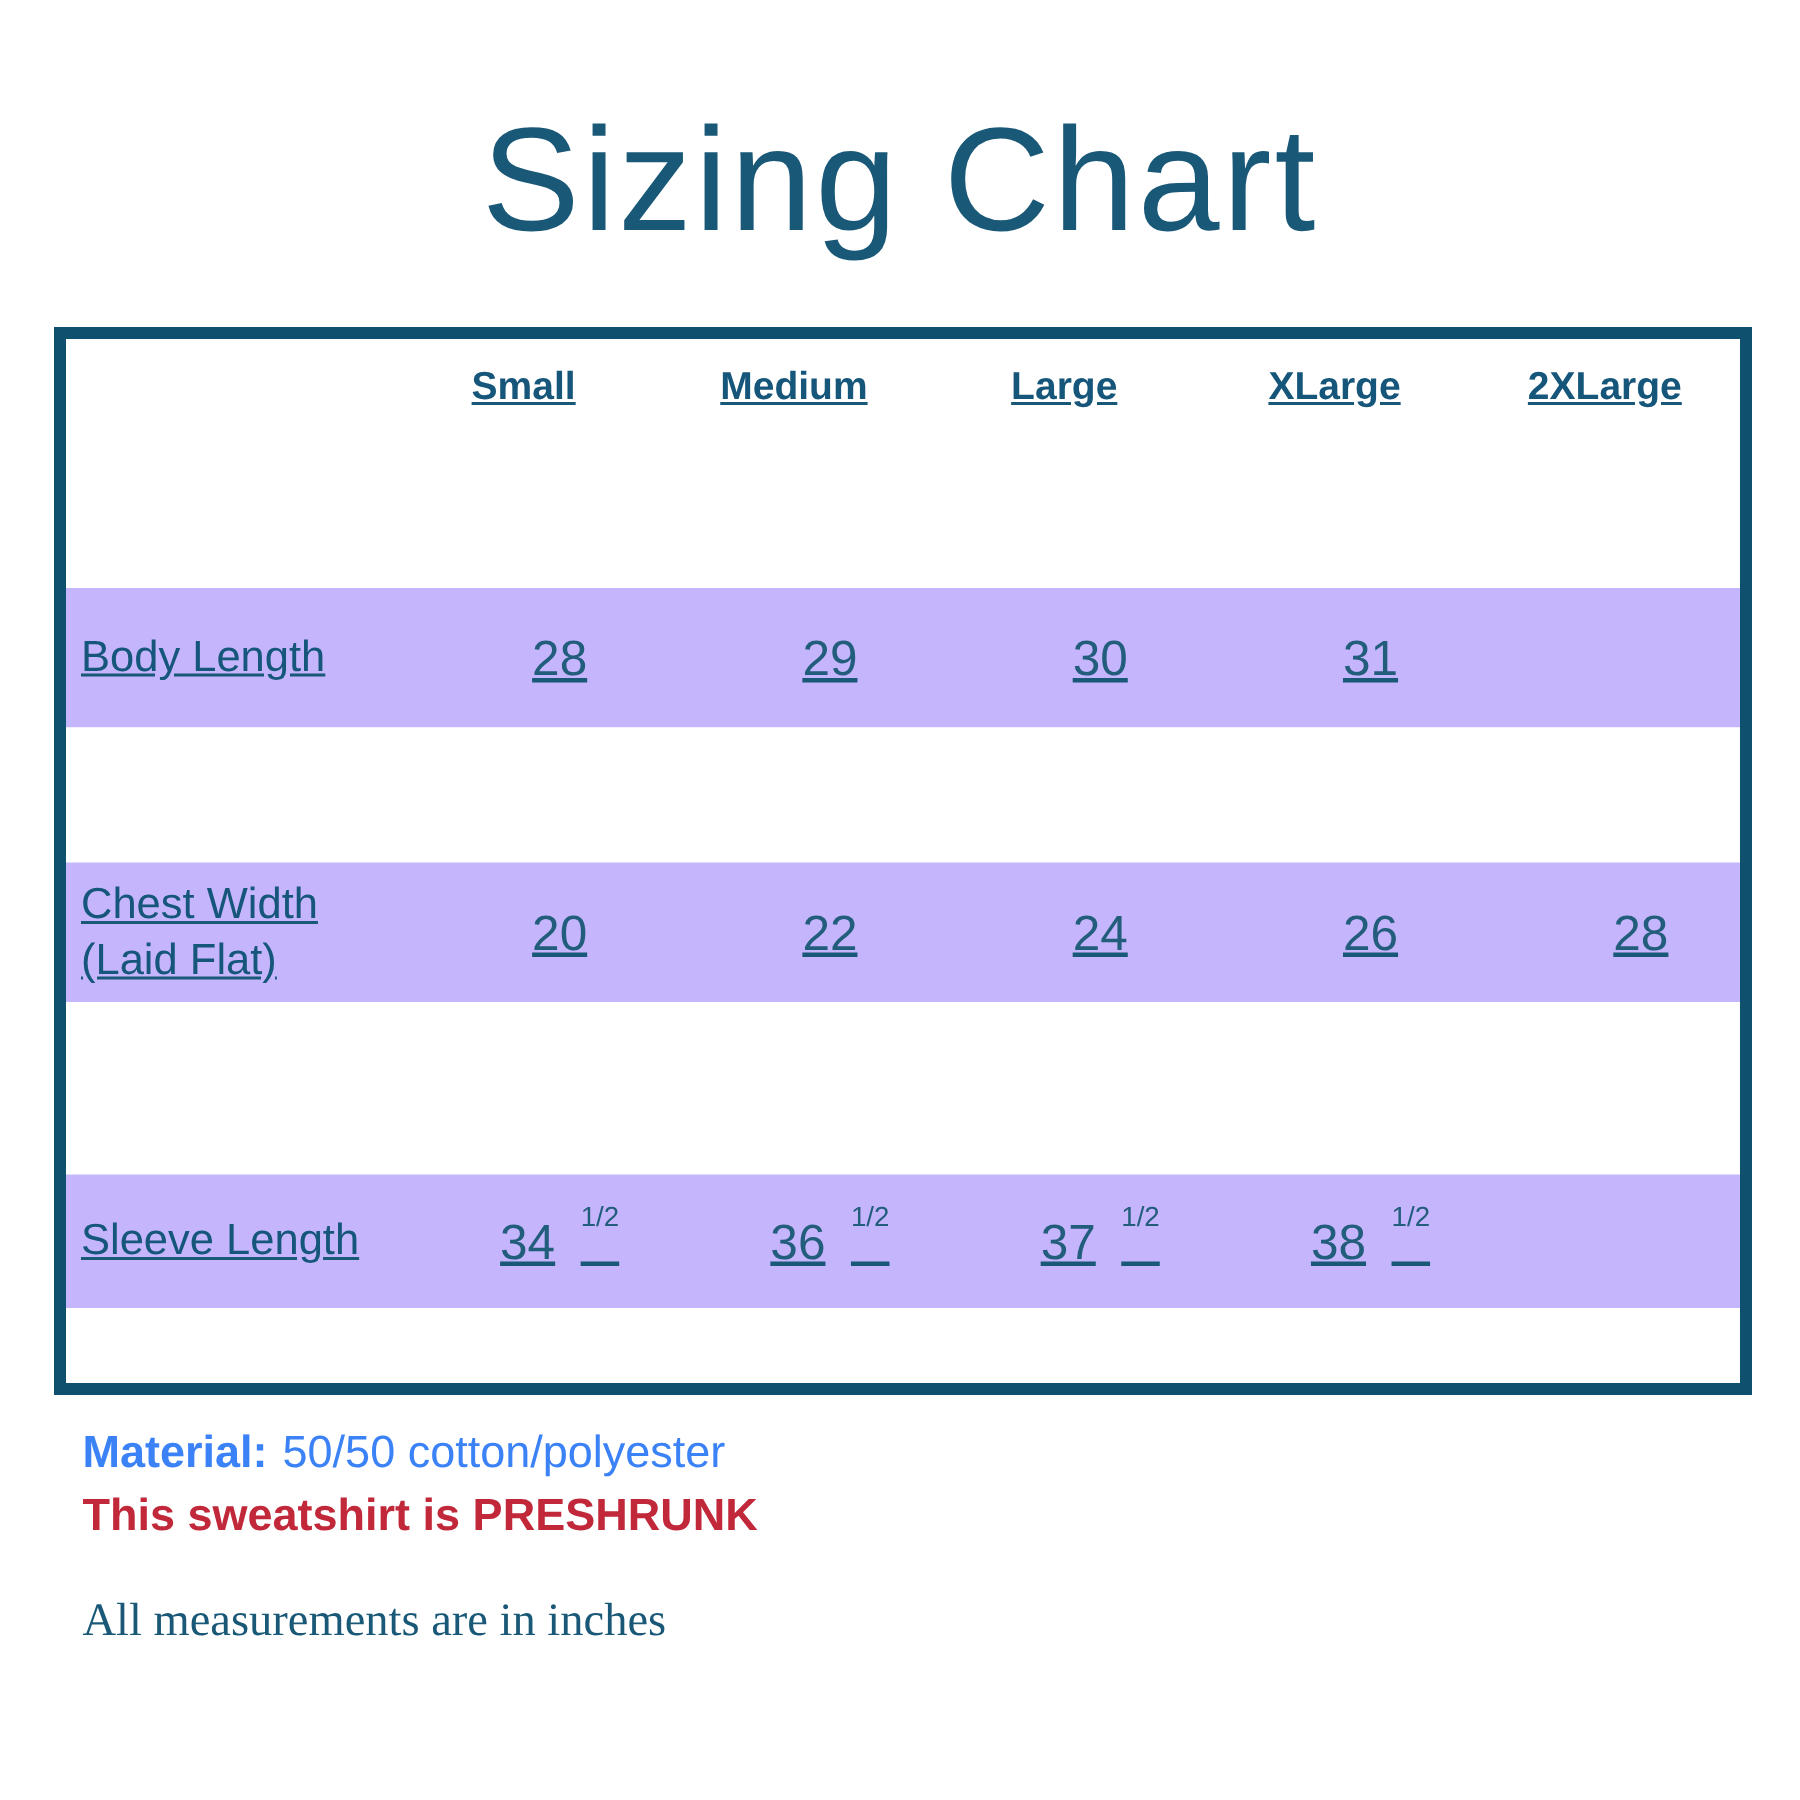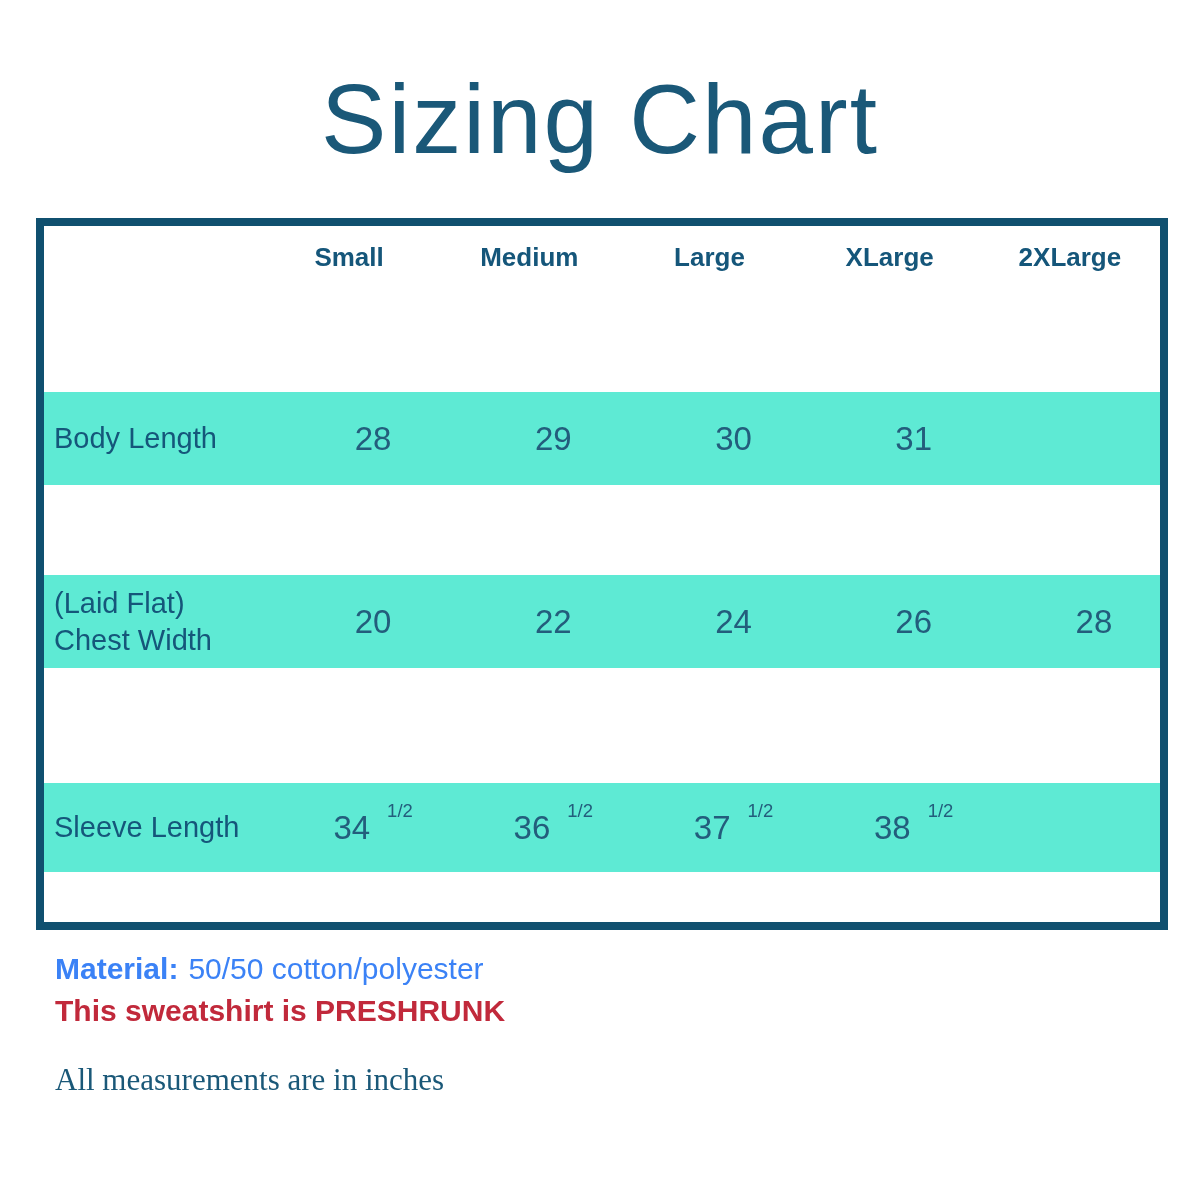--- a/index.html
+++ b/index.html
@@ -26,28 +26,29 @@
   .table-box {
     position: absolute; top: 218px; left: 36px;
     width: 1132px; height: 712px;
     border: 8px solid #10506f;
     background: #ffffff;
   }
   .grid-row {
     display: grid;
     grid-template-columns: 215px repeat(5, 1fr);
     width: 100%;
+    text-decoration: underline;
   }
   .header-row { height: 166px; align-items: start; padding-top: 16px; }
   .header-cell {
     text-align: center;
     font-size: 26px; font-weight: 700;
     color: #15567a;
   }
-  .band { background: #5eead4; align-items: center; gap: 48px; }
+  .band { background: #c4b5fd; align-items: center; gap: 48px; }
   .band-1 { height: 93px; }
   .gap-1 { height: 90px; background: #ffffff; }
   .band-2 { height: 93px; }
   .gap-2 { height: 115px; background: #ffffff; }
   .band-3 { height: 89px; }
 
   .label-cell {
     padding-left: 10px;
     font-size: 29px; line-height: 1.25;
     color: #15567a;
@@ -103,22 +104,22 @@
       <div class="num-cell">28</div>
       <div class="num-cell">29</div>
       <div class="num-cell">30</div>
       <div class="num-cell">31</div>
     </div>
 
     <div class="gap-1"></div>
 
     <div class="grid-row band band-2">
       <div class="label-cell">
+        <div>Chest Width</div>
         <div>(Laid Flat)</div>
-        <div>Chest Width</div>
       </div>
       <div class="num-cell">20</div>
       <div class="num-cell">22</div>
       <div class="num-cell">24</div>
       <div class="num-cell">26</div>
       <div class="num-cell">28</div>
     </div>
 
     <div class="gap-2"></div>
 

